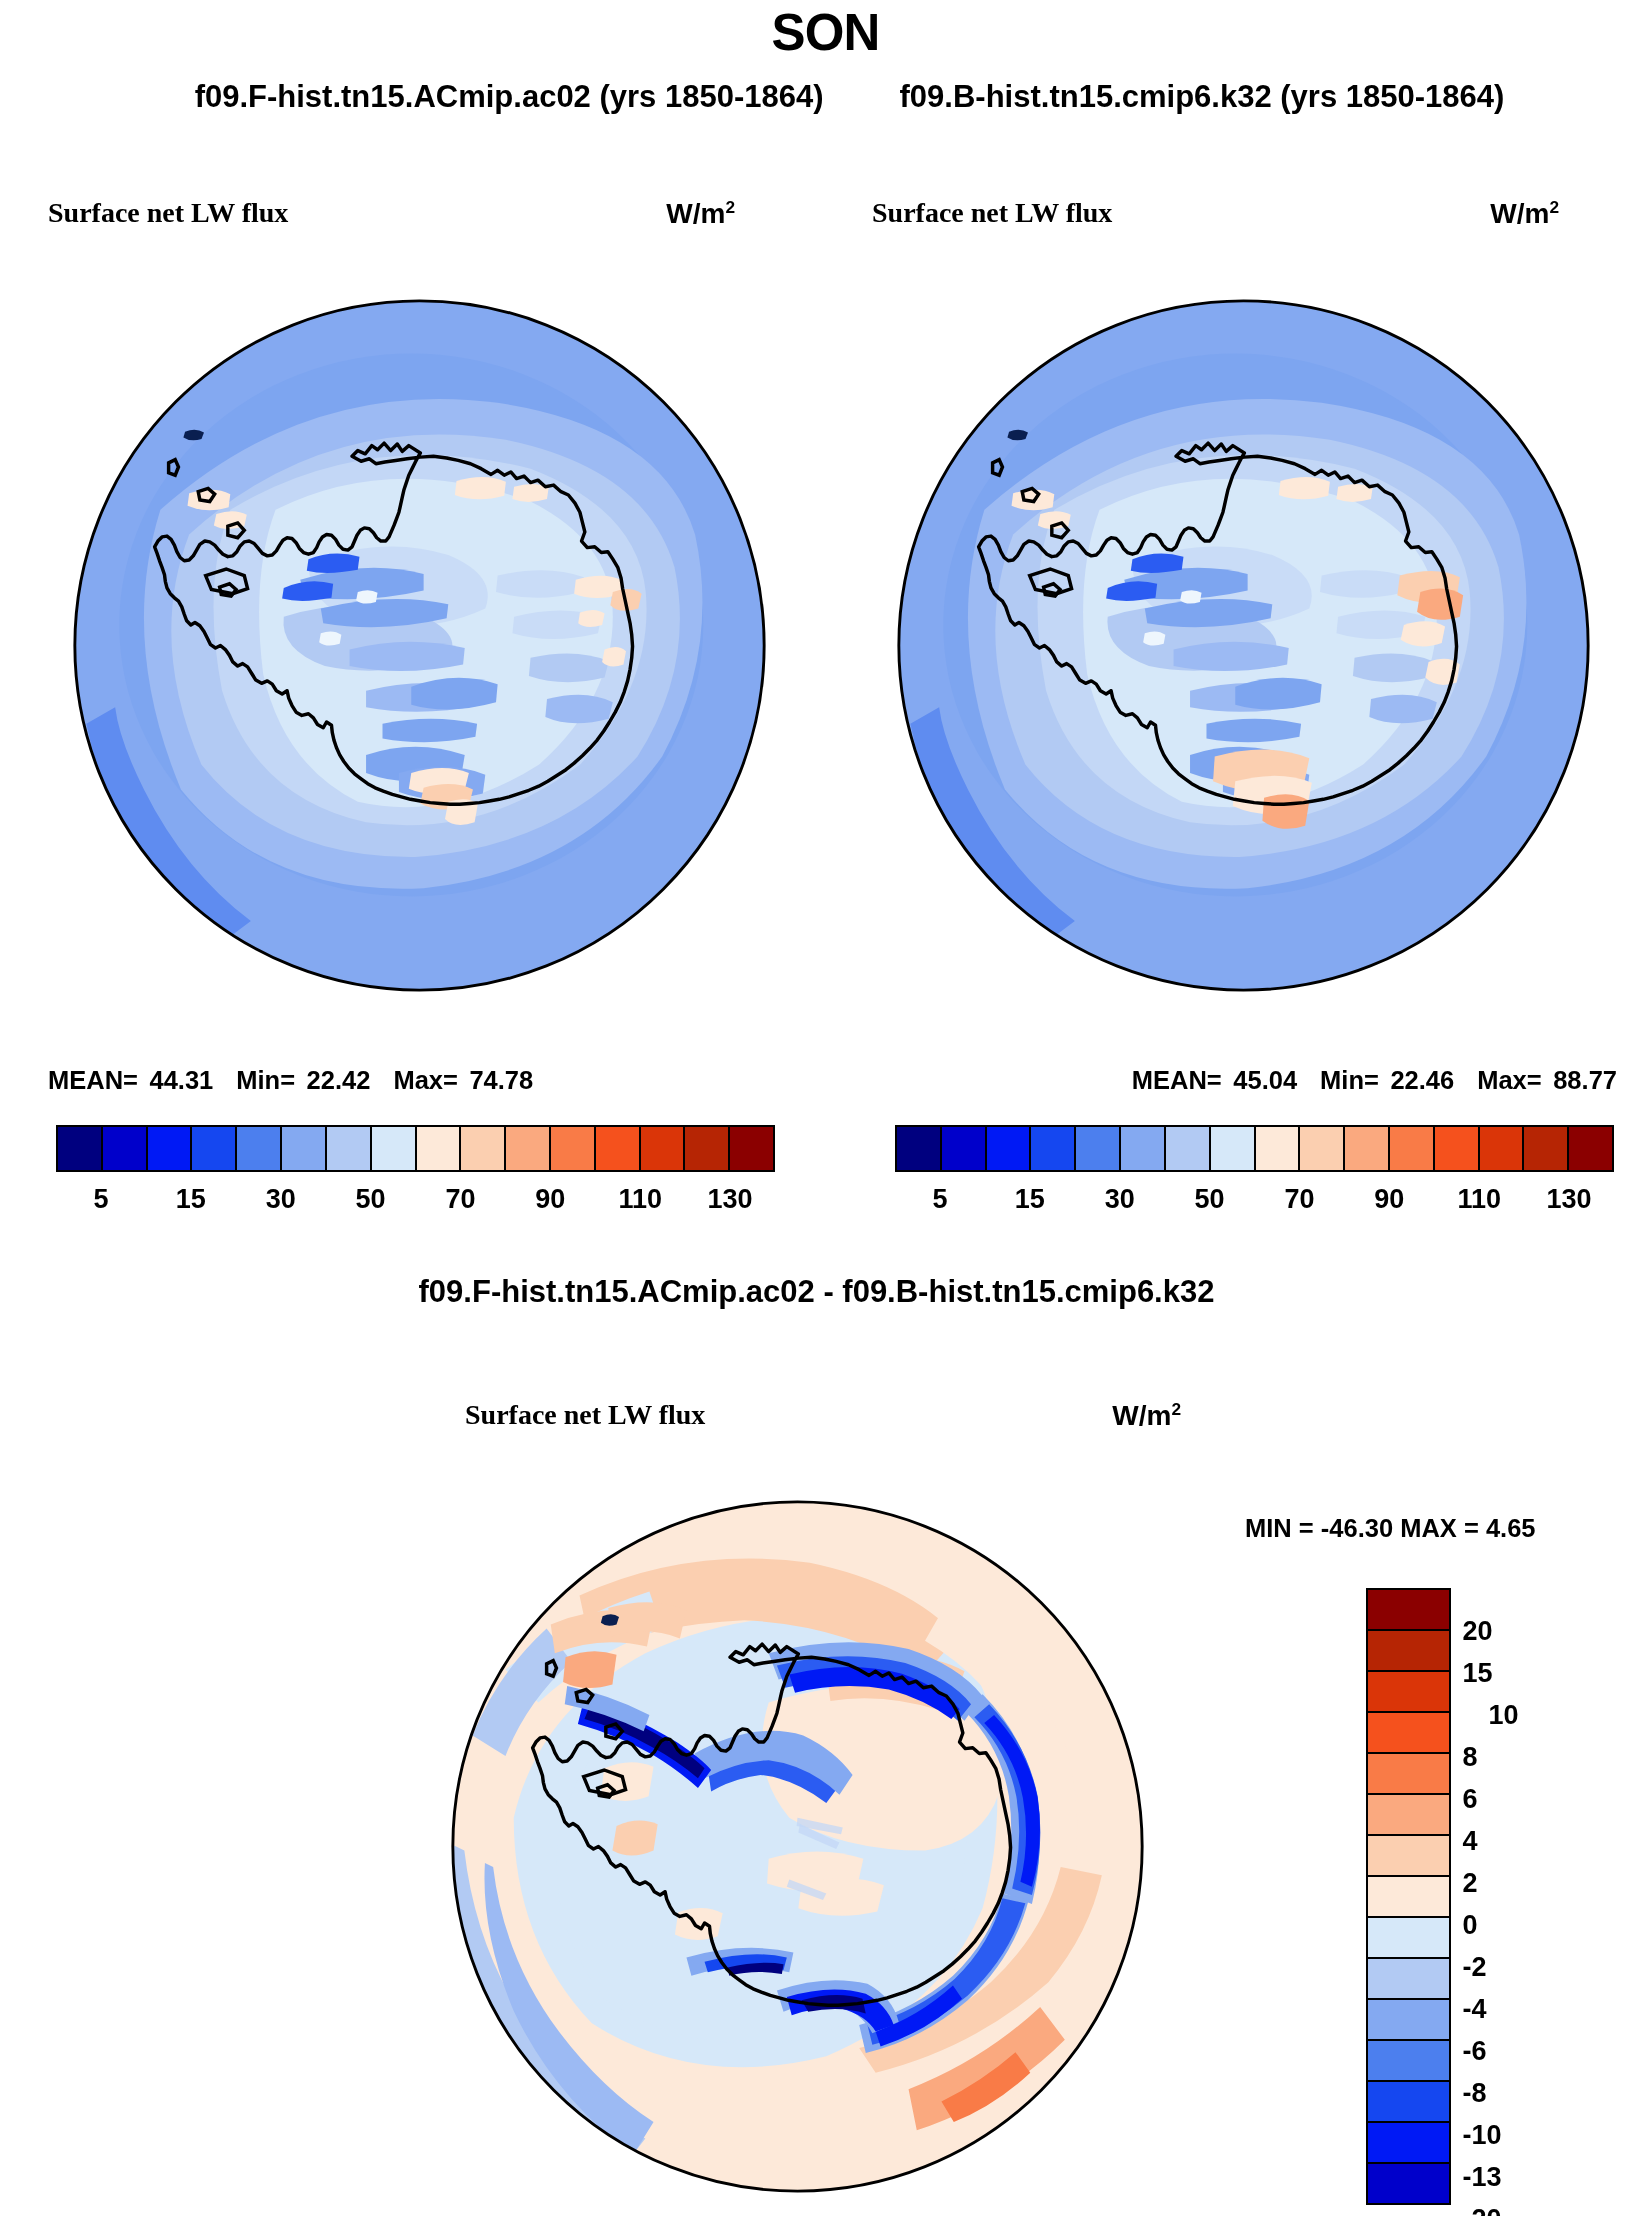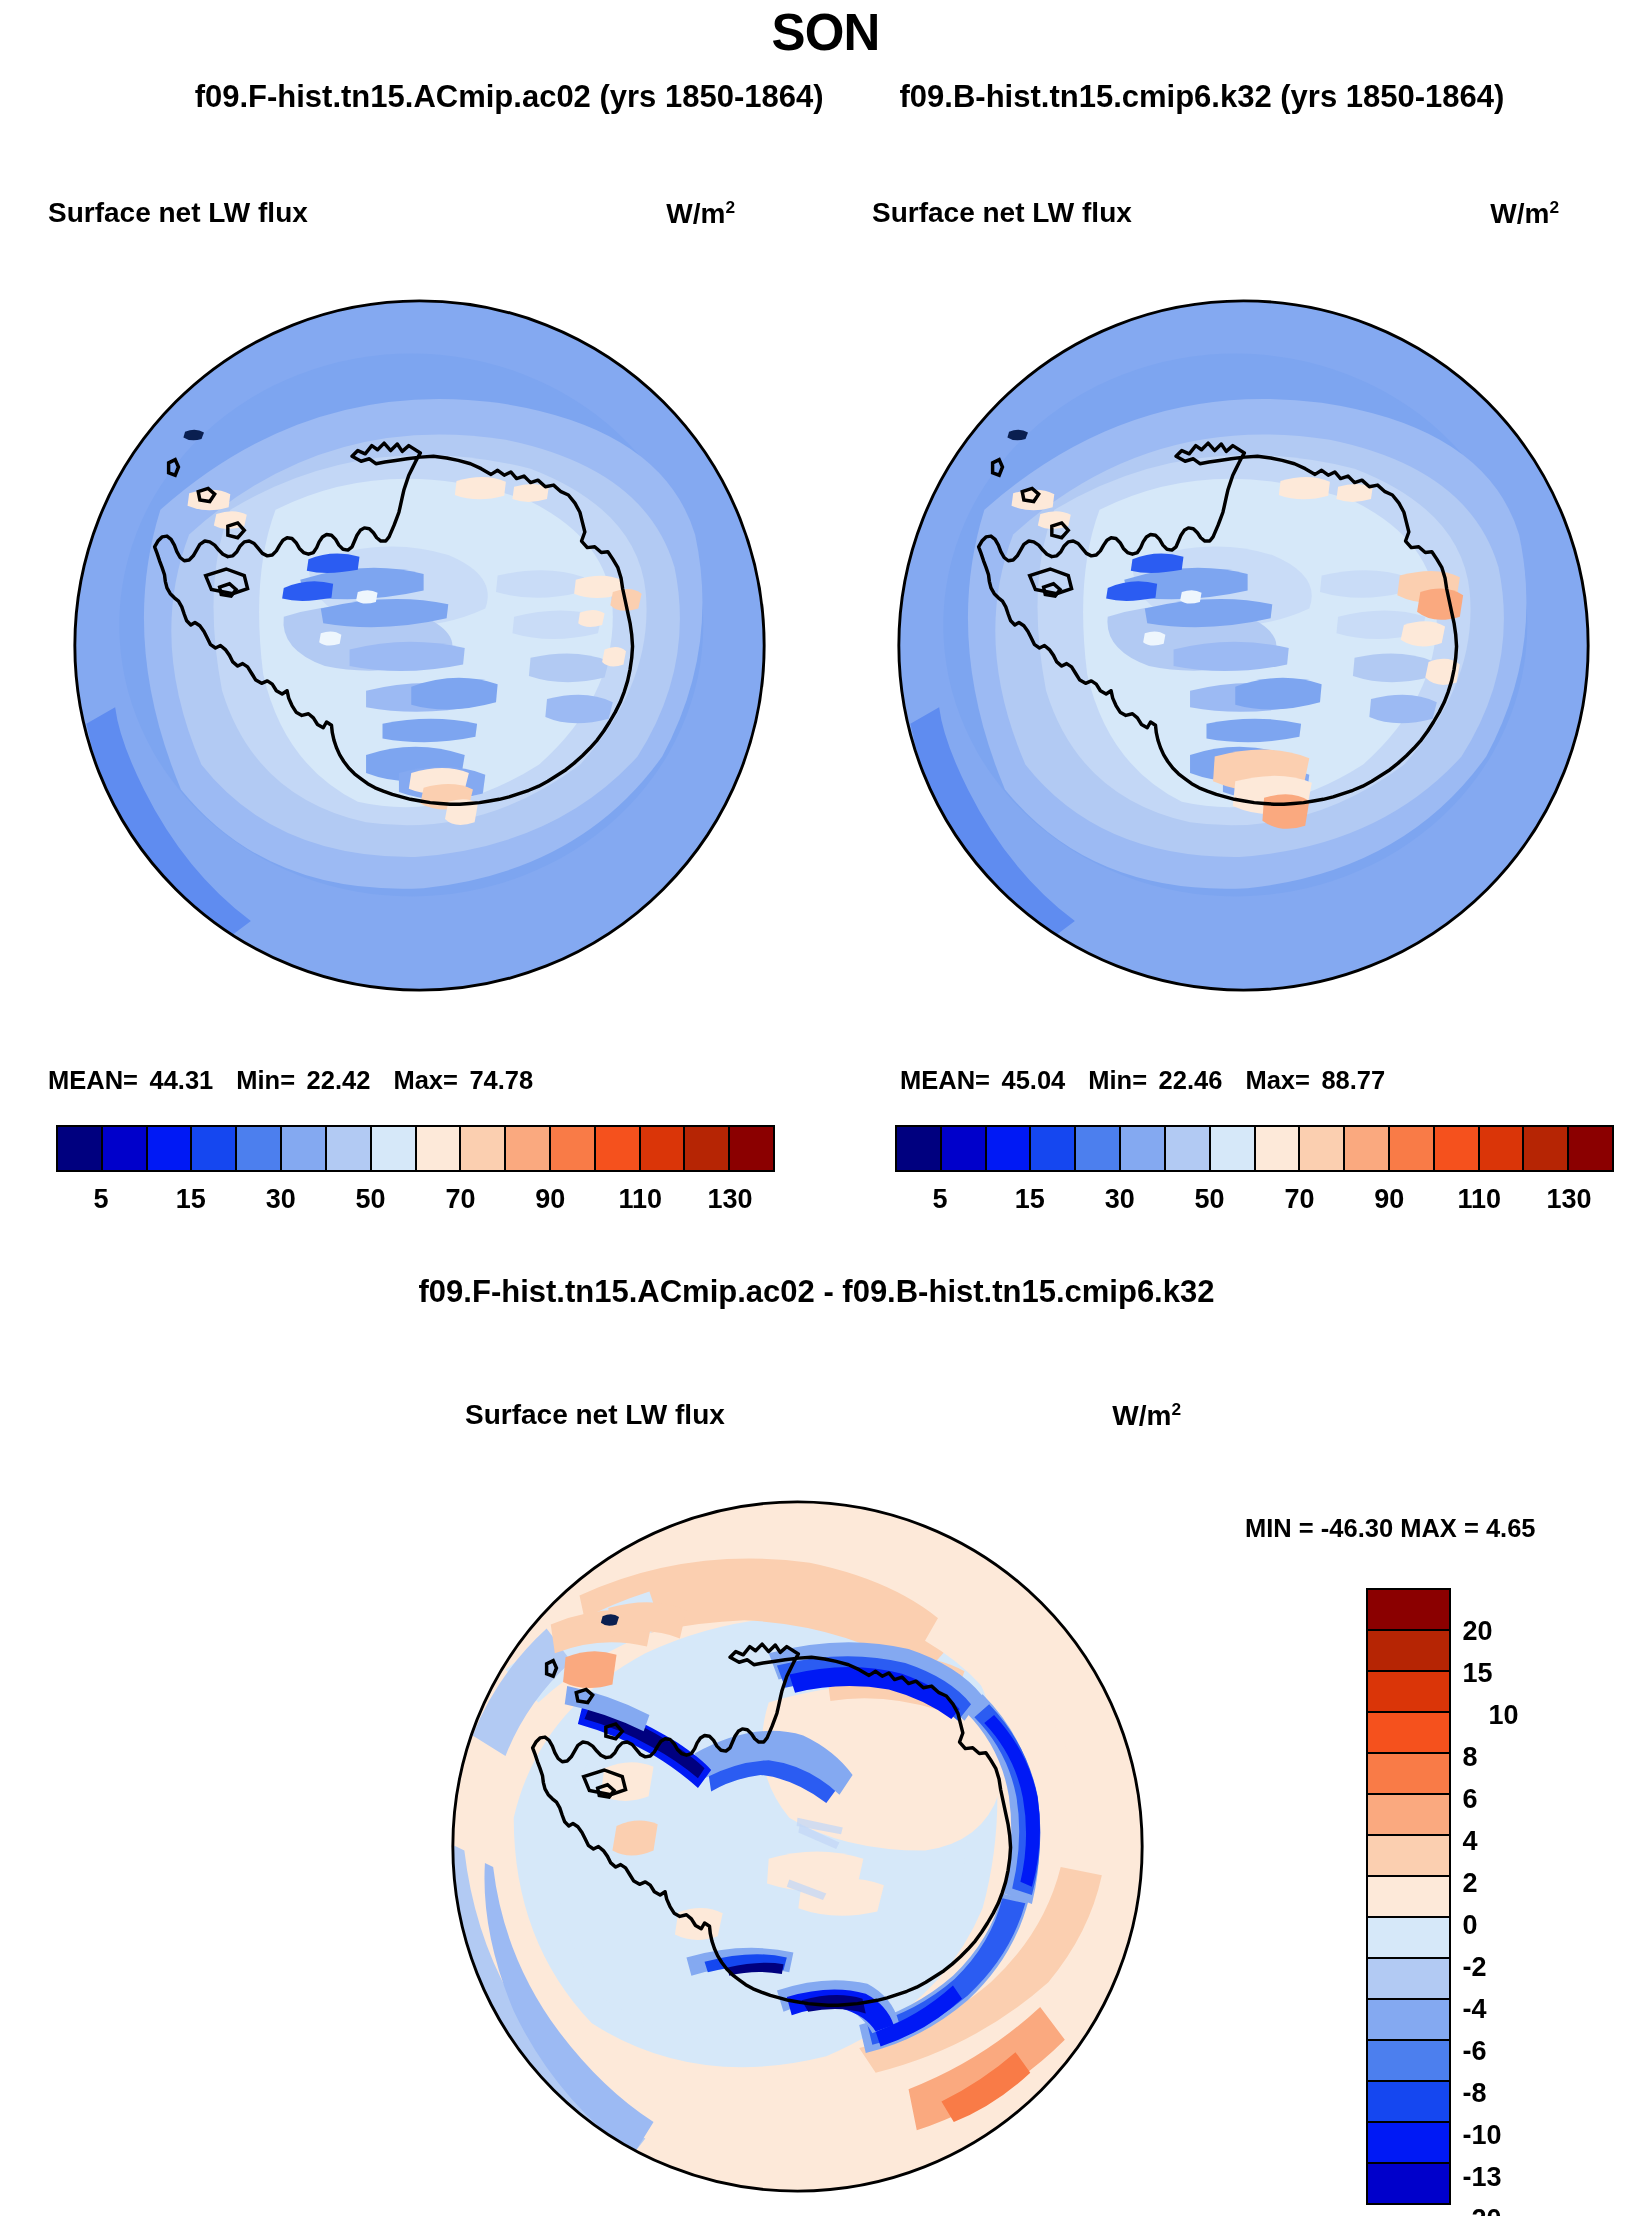--- a/index.html
+++ b/index.html
@@ -19,21 +19,21 @@
     font-size:31px;font-weight:bold;white-space:nowrap;
   }
   #case-titles span{display:inline-block;margin-left:48px;}
   #case-title-left{margin-right:28px;}
   #diff-title{
     left:0;top:1274px;width:1633px;text-align:center;
     font-size:31px;font-weight:bold;
   }
   
   .panel-head{height:38px;}
-  .var-name{font-size:28px;font-weight:bold;}
+  .var-name{font-size:28px;font-weight:bold;font-family:Liberation Serif, serif;}
   .units{font-size:28px;font-weight:bold;}
   .units sup{font-size:17.3px;vertical-align:super;}
   
   .map-svg{display:block;}
   
   .stats{font-size:25.5px;font-weight:bold;white-space:nowrap;}
   .stats .sp{display:inline-block;width:11.5px;}
   
   .hcbar{display:flex;border:2.5px solid #000;height:43px;box-sizing:content-box;}
   .hcbar .cell{flex:1 1 0;border-right:2.5px solid #000;}
@@ -270,21 +270,21 @@
       <use href="#antarcticaPath" fill="none" stroke="#000000" stroke-width="4.2" stroke-linejoin="round"></use>
       <path d="M 160,243 L 168,239 L 172,248 L 168,258 L 160,255 Z M 196,278 L 208,274 L 216,281
                L 210,290 L 198,288 Z M 232,320 L 244,316 L 252,325 L 244,334 L 232,331 Z" fill="none" stroke="#000" stroke-width="4.2"></path>
       <path d="M 205,380 L 230,372 L 252,380 L 256,396 L 238,402 L 212,397 Z" fill="none" stroke="#000" stroke-width="4.2"></path>
       <path d="M 222,394 L 234,390 L 242,397 L 236,405 L 224,403 Z" fill="none" stroke="#000" stroke-width="4.2"></path>
     </g>
     <circle cx="465" cy="465" r="419" fill="none" stroke="#000" stroke-width="3.5"></circle>
   </svg>
 </div>
 
-<div class="abs stats" style="left:900px;top:1066px;width:745px;text-align:left;">
+<div class="abs stats" style="left:872px;top:1066px;width:745px;text-align:right;">
   <span>MEAN=</span><span class="sp"></span><span>45.04</span><span class="sp"></span><span class="sp"></span><span>Min=</span><span class="sp"></span><span>22.46</span><span class="sp"></span><span class="sp"></span><span>Max=</span><span class="sp"></span><span>88.77</span>
 </div>
 
 <div class="abs" style="left:895px;top:1125px;width:719px;">
   <div class="hcbar" id="hcbar-right">
       <div class="cell" style="background: rgb(0, 0, 127);"></div>
       <div class="cell" style="background: rgb(0, 0, 203);"></div>
       <div class="cell" style="background: rgb(0, 25, 245);"></div>
       <div class="cell" style="background: rgb(21, 71, 240);"></div>
       <div class="cell" style="background: rgb(76, 127, 238);"></div>

